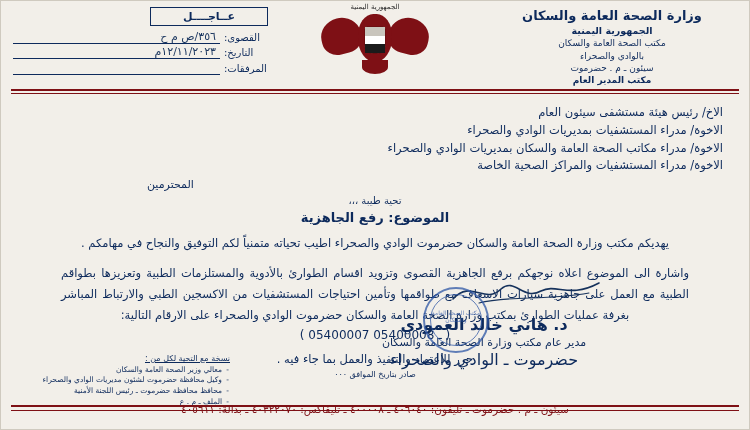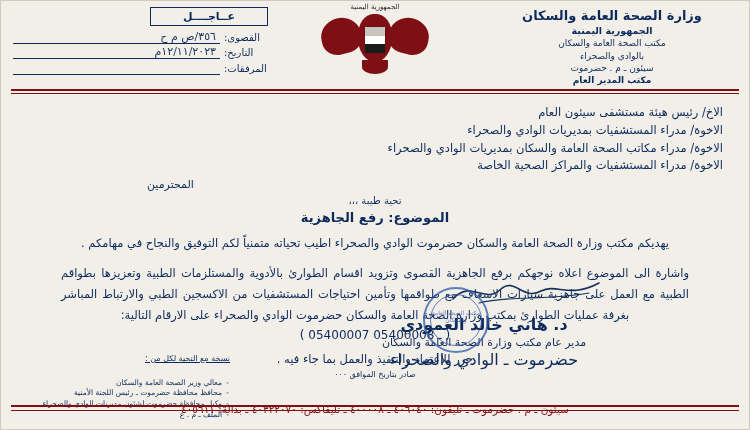--- a/index.html
+++ b/index.html
@@ -269,21 +269,21 @@
   .cc {
     position: absolute;
     left: 14px;
     top: 352px;
     width: 215px;
     color: #0d2a5c;
     font-size: 7.5px;
     line-height: 1.45;
     text-align: right;
   }
-  .cc .cc-title { text-decoration: underline; font-size: 8px; margin-bottom: 13px; }
+  .cc .cc-title { text-decoration: underline; font-size: 8px; margin-bottom: 0; }
   .cc ul { list-style: none; margin: 0; padding: 0 8px 0 0; }
   .cc li { position: relative; white-space: nowrap; }
   .cc li::before {
     content: "-";
     position: absolute;
     right: -7px;
   }
 
   
   .rule-bot {
@@ -401,22 +401,22 @@
     </div>
     <div class="sig-name">د. هاني خالد العمودي</div>
     <div class="sig-title">مدير عام مكتب وزارة الصحة العامة والسكان</div>
     <div class="sig-title2">حضرموت ـ الوادي والصحراء</div>
   </div>
 
   <div class="cc">
     <div class="cc-title">نسخة مع التحية لكل من :</div>
     <ul>
       <li>معالي وزير الصحة العامة والسكان</li>
+      <li>وكيل محافظة حضرموت لشئون مديريات الوادي والصحراء</li>
       <li>محافظ محافظة حضرموت ـ رئيس اللجنة الأمنية</li>
-      <li>وكيل محافظة حضرموت لشئون مديريات الوادي والصحراء</li>
       <li>الملف ـ م . ع</li>
     </ul>
   </div>
 
   <div class="rule-bot"></div>
   <div class="rule-bot2"></div>
   <div class="footer">سيئون ـ م . حضرموت ـ تليفون: ٤٠٦٠٤٠ ـ ٤٠٠٠٠٨ ـ تليفاكس: ٤٠٣٢٢٠٧٠ ـ بدالة: ٤٠٥٦١١</div>
 
 </div>
 

